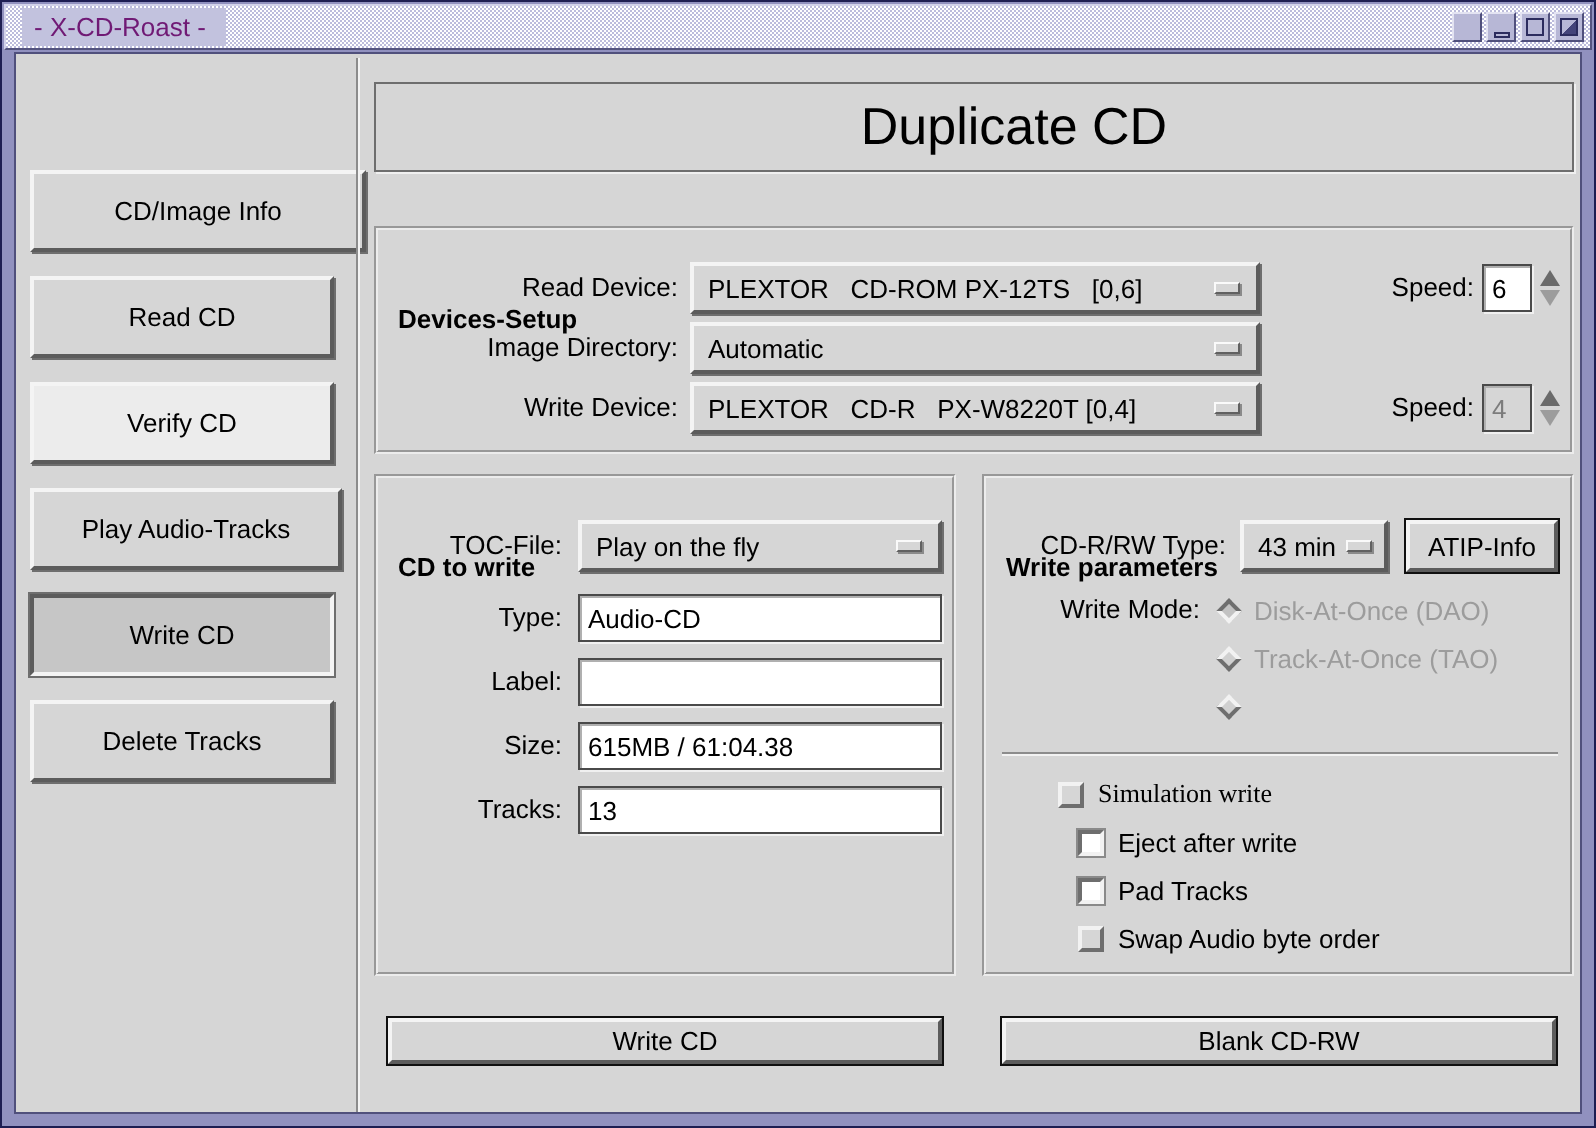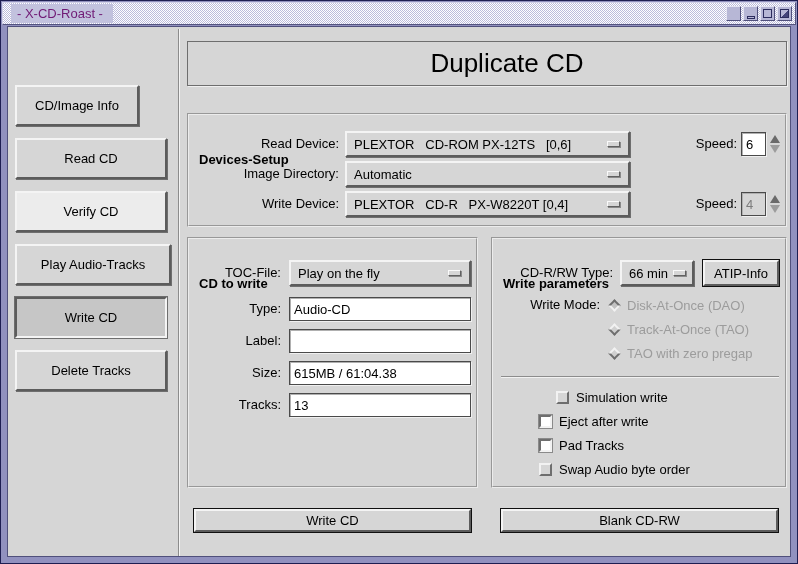--- a/index.html
+++ b/index.html
@@ -137,21 +137,21 @@
           <span class="g-max"></span>
         </span>
       <span class="tbb">
           <span class="g-close"></span>
         </span>
     </span>
   </div>
 
   <div class="client">
 
-    <div class="btn" style="left:7px;top:58px;width:124px;height:41px;"><span>CD/Image Info</span></div>
+    <div class="btn" style="left:7px;top:58px;width:168px;height:41px;"><span>CD/Image Info</span></div>
     <div class="btn" style="left:7px;top:111px;width:152px;height:41px;"><span>Read CD</span></div>
     <div class="btn prelight" style="left:7px;top:164px;width:152px;height:41px;"><span>Verify CD</span></div>
     <div class="btn" style="left:7px;top:217px;width:156px;height:41px;"><span>Play Audio-Tracks</span></div>
     <div class="btn pressed" style="left:7px;top:270px;width:152px;height:41px;"><span>Write CD</span></div>
     <div class="btn" style="left:7px;top:323px;width:152px;height:41px;"><span>Delete Tracks</span></div>
 
     <div class="vsep"></div>
 
     <div class="title-box">
         <span>Duplicate CD</span>
@@ -211,43 +211,42 @@
 
       <div class="flabel" style="left:0;top:154px;width:92px;line-height:24px;">Tracks:</div>
       <input class="entry" style="left: 100px; top: 154px; width: 182px;" value="13">
     </div>
 
     <div class="frame" style="left:483px;top:210px;width:296px;height:251px;">
       <span class="legend">Write parameters</span>
 
       <div class="flabel" style="left:0;top:21px;width:120px;">CD-R/RW Type:</div>
       <div class="optmenu" style="left:127px;top:21px;width:74px;">
-        <span class="optlabel">66 min</span>
+        <span class="optlabel">43 min</span>
         <span class="indicator" style="right:6px;"></span>
       </div>
       <div class="btn dark-outline" style="left:210px;top:21px;width:76px;height:26px;"><span>ATIP-Info</span></div>
 
       <div class="flabel" style="left:0;top:58px;width:107px;line-height:16px;">Write Mode:</div>
 
       <div class="radio-row" style="left:117px;top:58px;">
         <span class="radio selected"></span>
         <span class="rlabel">Disk-At-Once (DAO)</span>
       </div>
       <div class="radio-row" style="left:117px;top:82px;">
         <span class="radio"></span>
         <span class="rlabel">Track-At-Once (TAO)</span>
       </div>
       <div class="radio-row" style="left:117px;top:106px;">
         <span class="radio"></span>
-        <span class="rlabel">TAO with zero pregap</span>
       </div>
 
       <div class="hsep" style="left:8px;top:137px;width:278px;"></div>
 
-      <div class="check-row" style="left:63px;top:150px;">
+      <div class="check-row" style="left:36px;top:150px;font-family:Liberation Serif, serif;">
         <span class="checkbox"></span>
         <span>Simulation write</span>
       </div>
       <div class="check-row" style="left:46px;top:174px;">
         <span class="checkbox checked"></span>
         <span>Eject after write</span>
       </div>
       <div class="check-row" style="left:46px;top:198px;">
         <span class="checkbox checked"></span>
         <span>Pad Tracks</span>

